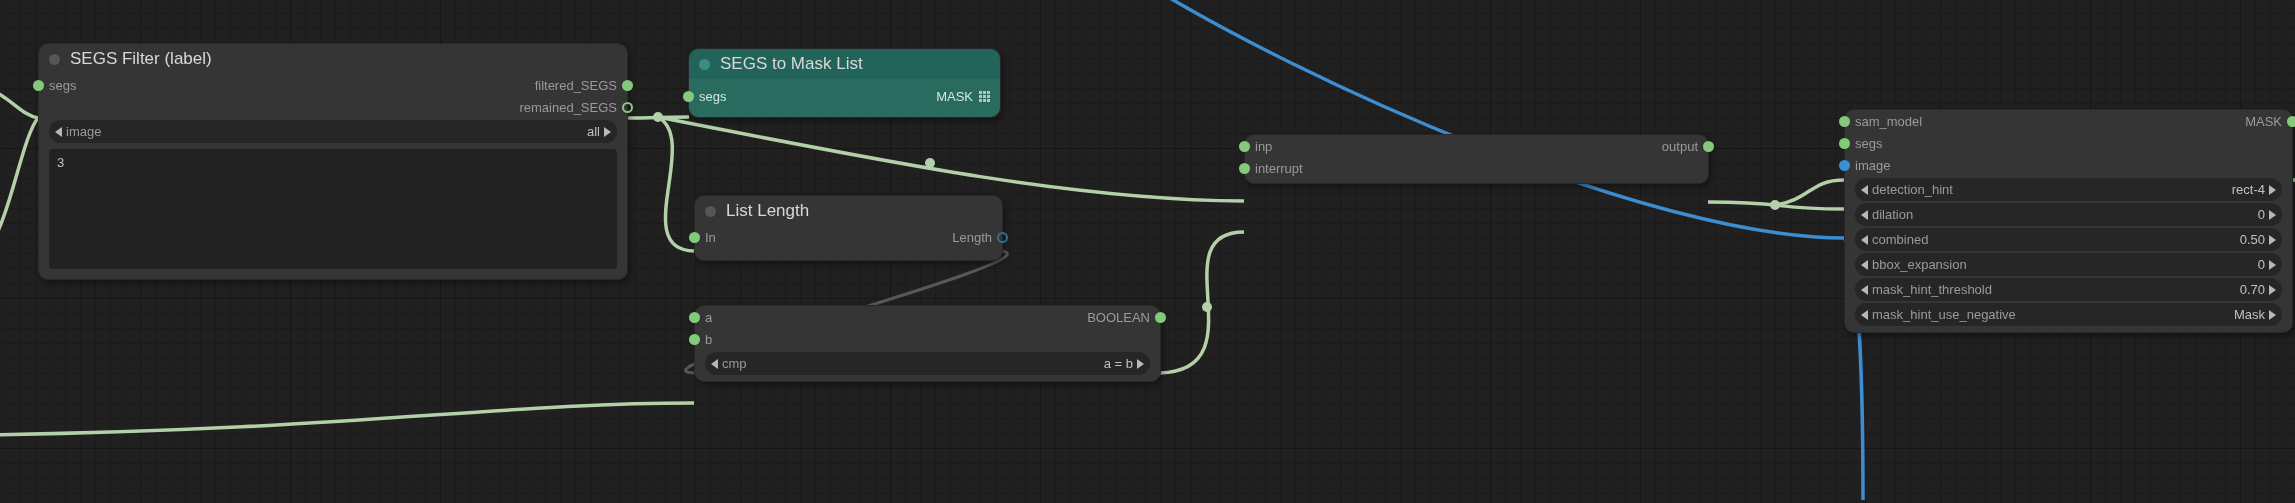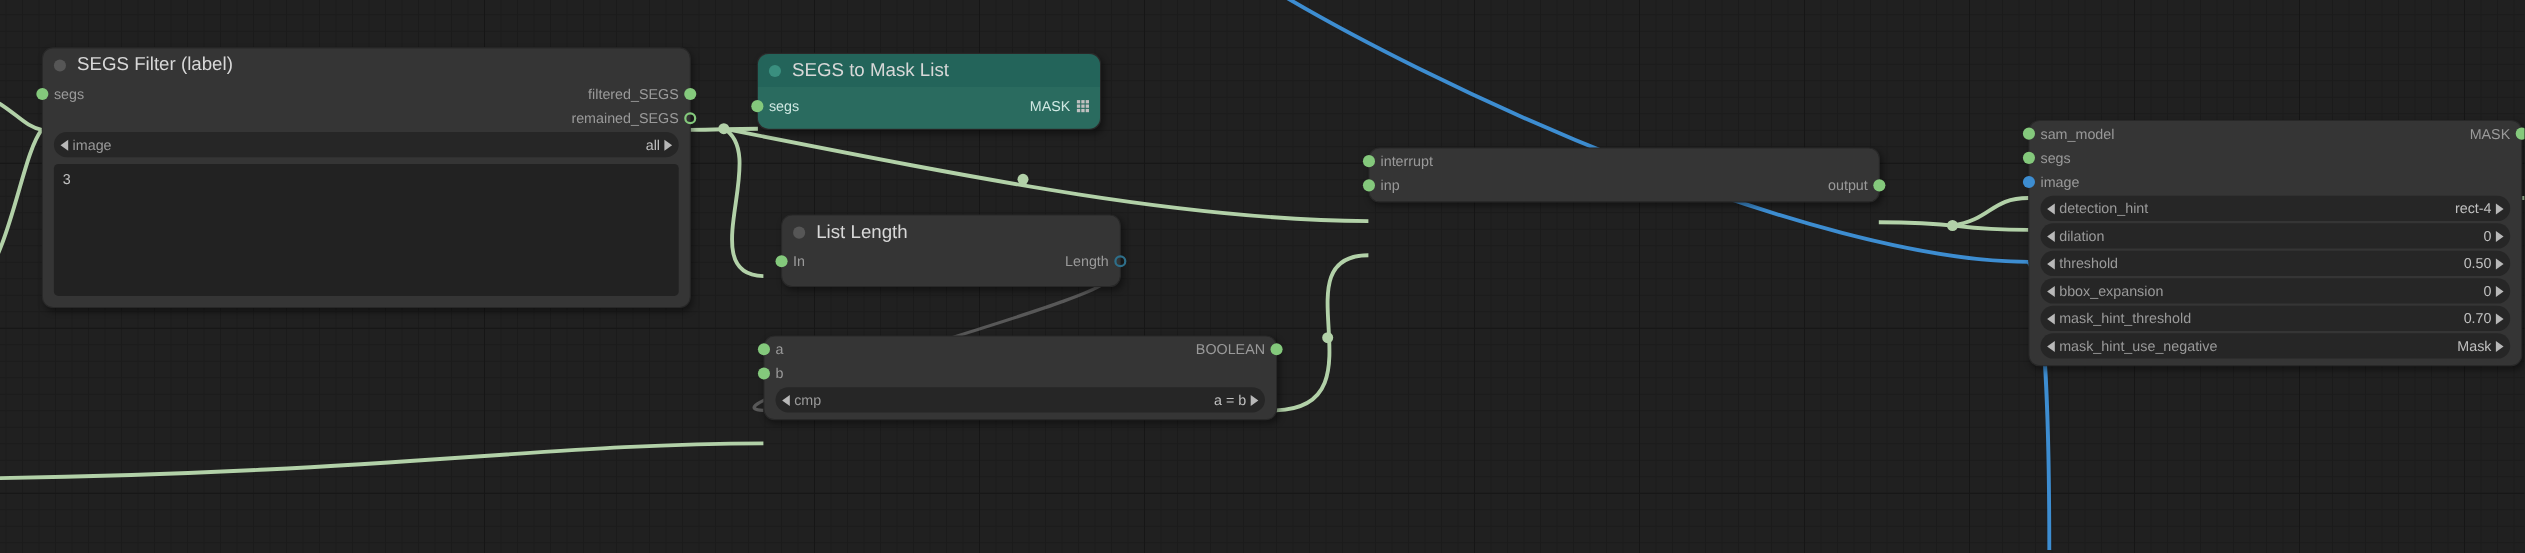--- a/index.html
+++ b/index.html
@@ -198,21 +198,21 @@
             <span></span>
             <span></span>
             <span></span>
             <span></span>
           </span>
         <span class="port right" style="background:transparent; top:6px;"></span>
       </div>
     </div>
   </div>
 
-  <div class="node" style="left:710px; top:195px; width:309px;">
+  <div class="node" style="left:694px; top:195px; width:309px;">
     <div class="node-header">
       <span class="header-dot"></span>
       <span>List Length</span>
     </div>
     <div class="node-row" style="padding-bottom:8px;gap:44px;">
       <span class="port left" style="background:var(--port-green); top:6px;"></span>
       <span class="port-label in">In</span>
       <span class="port-label out">Length</span>
       <span class="port right hollow" style="color:var(--port-dark-cyan); top:6px;"></span>
     </div>
@@ -236,28 +236,28 @@
       <span style="flex:1"></span>
       <span class="w-value">a = b</span>
       <span class="chev right"></span>
     </div>
     <div class="hsep"></div>
   </div>
 
   <div class="node" style="left:1244px; top:134px; width:465px;">
     <div class="node-row">
       <span class="port left" style="background:var(--port-green); top:6px;"></span>
-      <span class="port-label in">interrupt</span>
-    </div>
-    <div class="node-row">
-      <span class="port left" style="background:var(--port-green); top:6px;"></span>
       <span class="port-label in">inp</span>
       <span class="port-label out">output</span>
       <span class="port right" style="background:var(--port-green); top:6px;"></span>
     </div>
+    <div class="node-row">
+      <span class="port left" style="background:var(--port-green); top:6px;"></span>
+      <span class="port-label in">interrupt</span>
+    </div>
     <div class="hsep"></div>
   </div>
 
   <div class="node" style="left:1844px; top:109px; width:449px;">
     <div class="node-row">
       <span class="port left" style="background:var(--port-green); top:6px;"></span>
       <span class="port-label in">sam_model</span>
       <span class="port-label out">MASK</span>
       <span class="port right" style="background:var(--port-green); top:6px;"></span>
     </div>
@@ -279,21 +279,21 @@
     </div>
     <div class="widget">
       <span class="chev left"></span>
       <span class="w-name">dilation</span>
       <span style="flex:1"></span>
       <span class="w-value">0</span>
       <span class="chev right"></span>
     </div>
     <div class="widget">
       <span class="chev left"></span>
-      <span class="w-name">threshold</span>
+      <span class="w-name">combined</span>
       <span style="flex:1"></span>
       <span class="w-value">0.50</span>
       <span class="chev right"></span>
     </div>
     <div class="widget">
       <span class="chev left"></span>
       <span class="w-name">bbox_expansion</span>
       <span style="flex:1"></span>
       <span class="w-value">0</span>
       <span class="chev right"></span>

